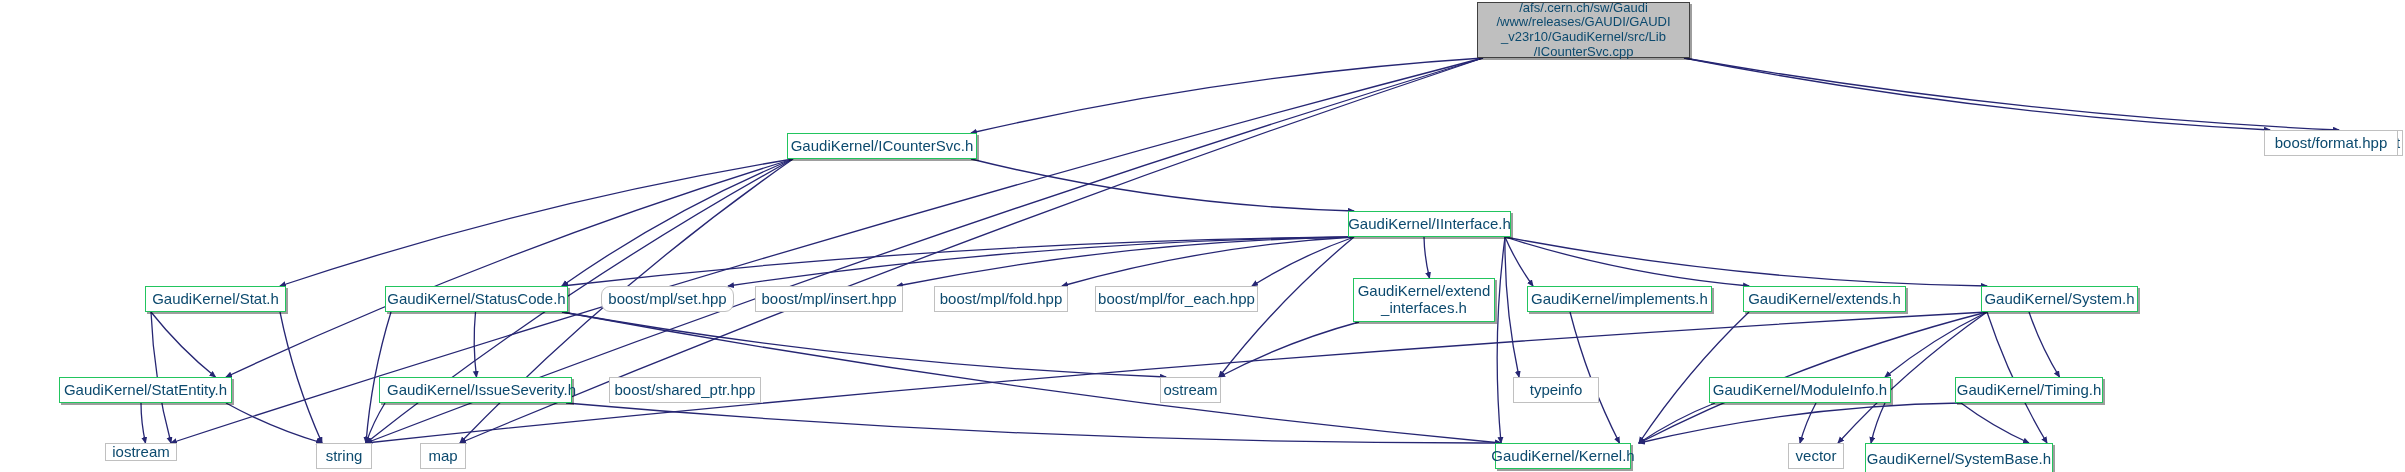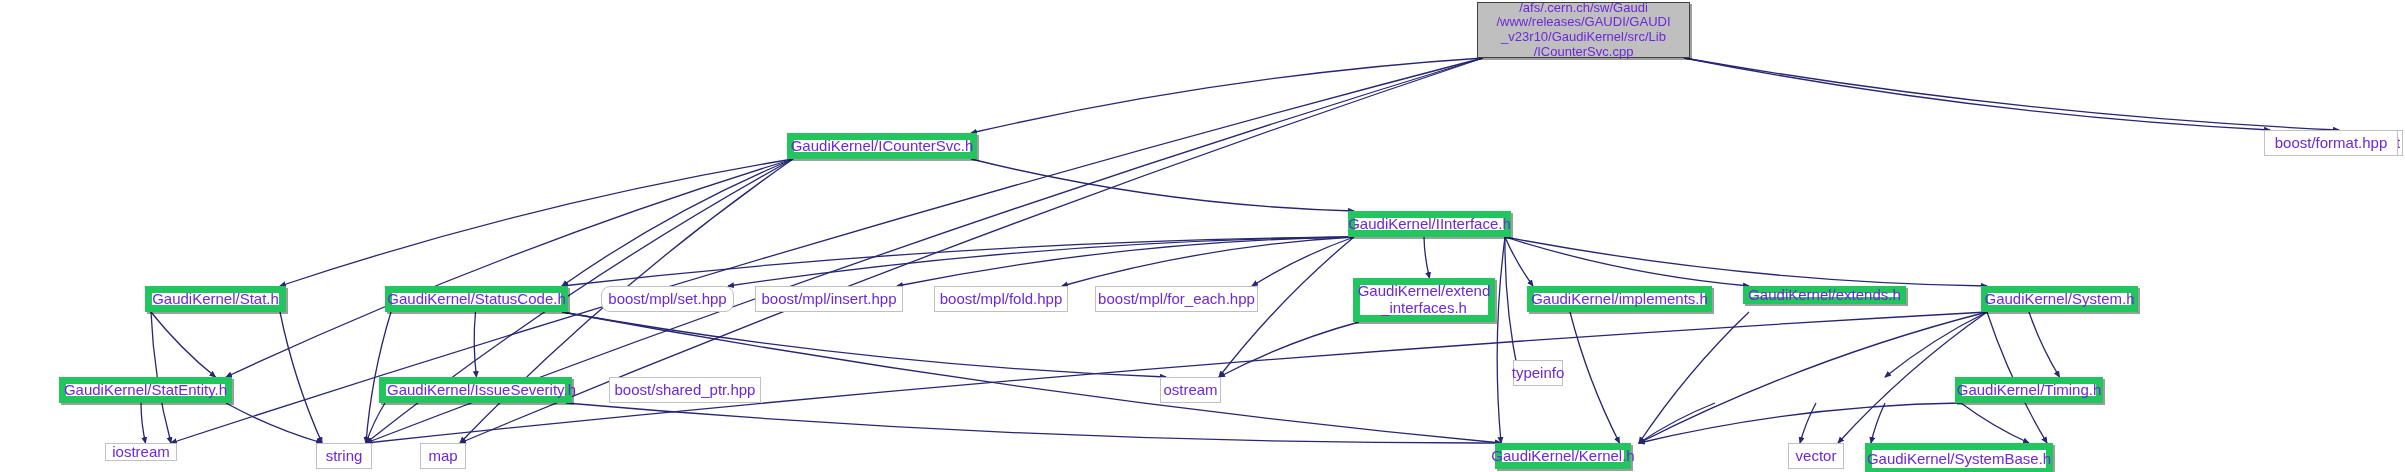--- a/index.html
+++ b/index.html
@@ -1,22 +1,22 @@
 <!DOCTYPE html>
 <html><head>
 <meta charset="utf-8">
 <style>
   html,body{margin:0;padding:0;background:#ffffff;}
   body{font-family:"Liberation Sans", sans-serif;}
   #graph{position:relative;width:2405px;height:472px;background:#ffffff;overflow:hidden;}
   #edges{position:absolute;left:0;top:0;width:2405px;height:472px;}
   .node{position:absolute;box-sizing:border-box;display:flex;align-items:center;justify-content:center;
-        text-align:center;font-size:15px;line-height:1.12;color:#6d28d9;white-space:pre;}
+        text-align:center;font-size:15px;line-height:1.12;color:#0c4a6e;white-space:pre;}
   
-  .n-solid{background:#ffffff;border:7px solid #22c55e;}
+  .n-solid{background:#ffffff;border:1px solid #22c55e;}
   
   .n-light{background:#ffffff;border:1px solid #c0c0c0;}
   
   .n-root{background:#bfbfbf;border:1px solid #404040;}
   .n-shadow{box-shadow:2px 2px 0 rgba(0,0,0,0.38);}
 </style>
 </head>
 <body>
 
 <div id="graph">
@@ -86,27 +86,28 @@
     <div class="node n-solid n-shadow" style="left: 1348px; top: 211px; width: 163px; height: 26px;">GaudiKernel/IInterface.h</div>
     <div class="node n-solid n-shadow" style="left: 145px; top: 286px; width: 141px; height: 26px;">GaudiKernel/Stat.h</div>
     <div class="node n-solid n-shadow" style="left: 385px; top: 286px; width: 183px; height: 26px;">GaudiKernel/StatusCode.h</div>
     <div class="node n-light" style="left: 601px; top: 286px; width: 133px; height: 26px; border-radius: 9px;">boost/mpl/set.hpp</div>
     <div class="node n-light" style="left: 755px; top: 286px; width: 148px; height: 26px;">boost/mpl/insert.hpp</div>
     <div class="node n-light" style="left: 934px; top: 286px; width: 134px; height: 26px;">boost/mpl/fold.hpp</div>
     <div class="node n-light" style="left: 1095px; top: 286px; width: 163px; height: 26px;">boost/mpl/for_each.hpp</div>
     <div class="node n-solid n-shadow" style="left: 1353px; top: 278px; width: 142px; height: 44px;">GaudiKernel/extend
 _interfaces.h</div>
     <div class="node n-solid n-shadow" style="left: 1527px; top: 286px; width: 185px; height: 26px;">GaudiKernel/implements.h</div>
-    <div class="node n-solid n-shadow" style="left: 1743px; top: 286px; width: 163px; height: 18px;">GaudiKernel/extends.h</div>
+    <div class="node n-solid n-shadow" style="left: 1743px; top: 286px; width: 163px; height: 26px;">GaudiKernel/extends.h</div>
     <div class="node n-solid n-shadow" style="left: 1981px; top: 286px; width: 157px; height: 26px;">GaudiKernel/System.h</div>
     <div class="node n-solid n-shadow" style="left: 59px; top: 377px; width: 173px; height: 26px;">GaudiKernel/StatEntity.h</div>
     <div class="node n-solid n-shadow" style="left: 379px; top: 377px; width: 193px; height: 26px; padding-left: 12px;">GaudiKernel/IssueSeverity.h</div>
     <div class="node n-light" style="left: 609px; top: 377px; width: 152px; height: 26px;">boost/shared_ptr.hpp</div>
     <div class="node n-light" style="left: 1160px; top: 377px; width: 61px; height: 26px;">ostream</div>
-    <div class="node n-light" style="left: 1513px; top: 360px; width: 50px; height: 26px;">typeinfo</div>
+    <div class="node n-light" style="left: 1513px; top: 377px; width: 86px; height: 26px;">typeinfo</div>
+    <div class="node n-solid n-shadow" style="left: 1709px; top: 377px; width: 182px; height: 26px;">GaudiKernel/ModuleInfo.h</div>
     <div class="node n-solid n-shadow" style="left: 1955px; top: 377px; width: 148px; height: 26px;">GaudiKernel/Timing.h</div>
     <div class="node n-light" style="left: 105px; top: 443px; width: 72px; height: 18px;">iostream</div>
     <div class="node n-light" style="left: 316px; top: 443px; width: 56px; height: 26px;">string</div>
     <div class="node n-light" style="left: 420px; top: 443px; width: 46px; height: 26px;">map</div>
     <div class="node n-solid n-shadow" style="left: 1495px; top: 443px; width: 136px; height: 26px;">GaudiKernel/Kernel.h</div>
     <div class="node n-light" style="left: 1788px; top: 443px; width: 56px; height: 26px;">vector</div>
     <div class="node n-solid n-shadow" style="left: 1865px; top: 443px; width: 188px; height: 32px;">GaudiKernel/SystemBase.h</div>
   </div>
 
 </body></html>

